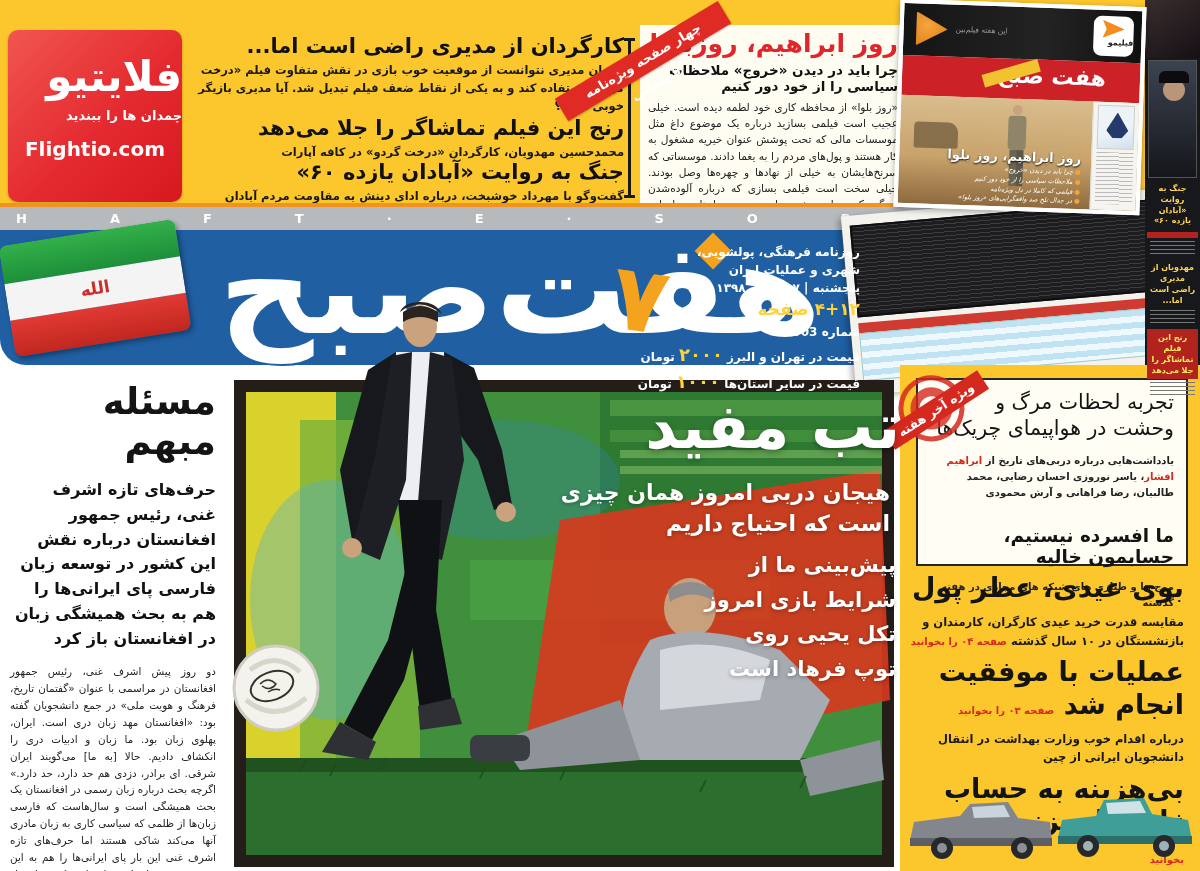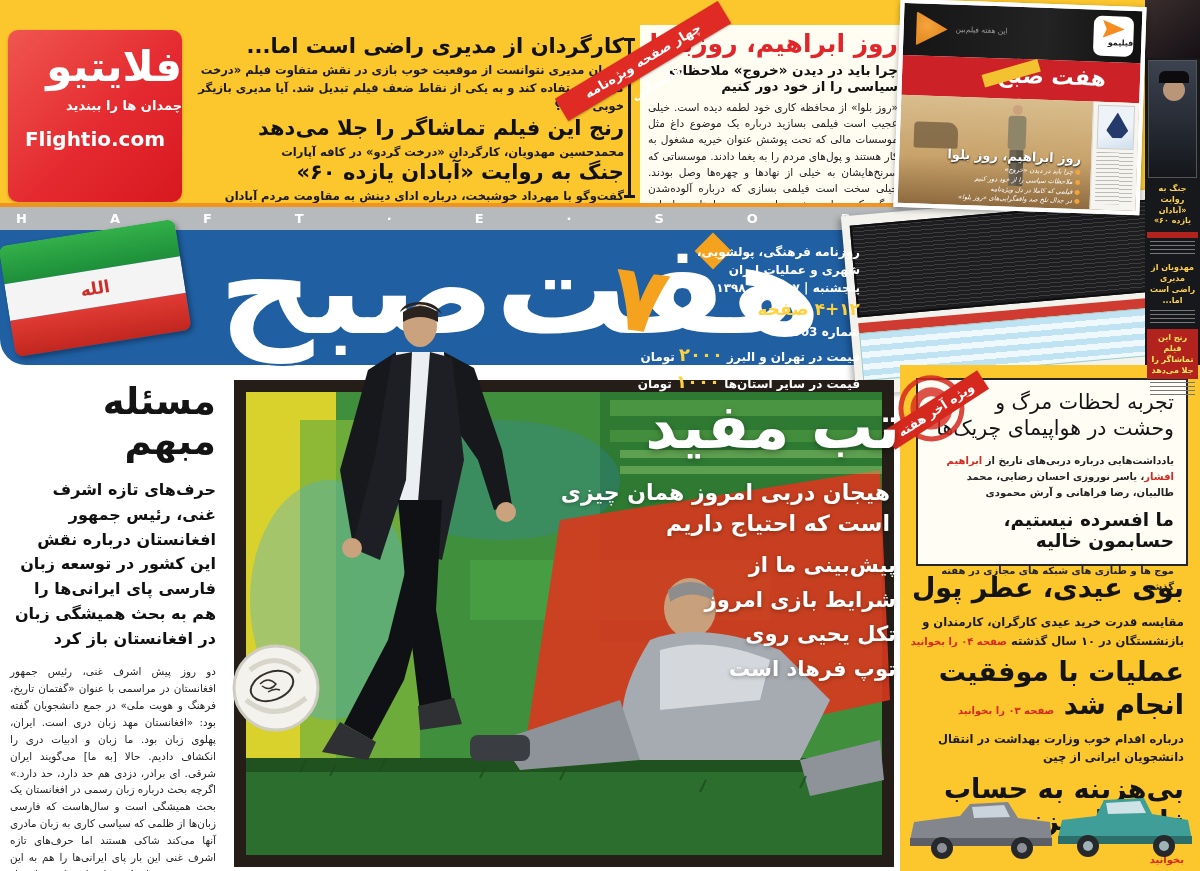--- a/index.html
+++ b/index.html
@@ -8,21 +8,21 @@
     position:relative; width:1200px; height:871px; overflow:hidden;
     background:#fff; font-family:"DejaVu Sans", sans-serif;
   }
   .abs { position:absolute; }
   .rtl { direction:rtl; text-align:right; }
 
   
   .top-section { left:0; top:0; width:1200px; height:205px; background:#fcc62d; }
   .top-rule { left:0; top:203px; width:1157px; height:4px; background:#f0931f; z-index:2; }
 
-  .flightio { left:8px; top:30px; width:174px; height:172px; background:linear-gradient(135deg,#f0564f 0%,#e42a30 55%,#d7181f 100%); border-radius:10px; color:#fff; text-align:center; padding-top:14px; box-shadow:0 1px 3px rgba(0,0,0,.25); }
+  .flightio { left:8px; top:30px; width:174px; height:172px; background:linear-gradient(135deg,#f0564f 0%,#e42a30 55%,#d7181f 100%); border-radius:10px; color:#fff; text-align:center; padding-top:24px; box-shadow:0 1px 3px rgba(0,0,0,.25); }
   .flightio .brand { font-size:42px; font-weight:bold; letter-spacing:6px; line-height:1.1; }
   .flightio .tag { font-size:13px; font-weight:bold; letter-spacing:3px; margin-top:8px; }
   .flightio .url { font-size:20px; font-weight:bold; margin-top:14px; }
 
   .cin-art { right:576px; width:430px; color:#111; }
   .cin-art h2 { font-size:21px; line-height:1.15; }
   .cin-art .sub { font-size:11.5px; font-weight:bold; line-height:1.55; margin-top:4px; color:#1a1a1a; }
   .vline { left:628px; top:38px; width:3px; height:160px; background:#1a1a1a; z-index:1; }
   .vline:before,.vline:after{ content:""; position:absolute; left:-4px; width:11px; height:3px; background:#1a1a1a; }
   .vline:after{ bottom:0; }
@@ -101,21 +101,21 @@
   .derby-title { left:600px; top:390px; width:300px; color:#fff; font-size:62px; font-weight:bold; text-align:right; z-index:6; padding-right:0; direction:rtl; text-shadow:0 2px 6px rgba(0,0,0,.35); }
   .derby-sub { left:560px; top:478px; width:340px; color:#fff; font-size:22px; font-weight:bold; direction:rtl; text-align:right; line-height:1.4; z-index:6; text-shadow:0 1px 4px rgba(0,0,0,.35); padding-right:10px;}
   .derby-side { left:700px; top:548px; width:196px; color:#fff; font-size:21px; font-weight:bold; direction:rtl; text-align:right; line-height:1.65; z-index:6; text-shadow:0 1px 4px rgba(0,0,0,.35); }
 
   
   .right-col { left:900px; top:365px; width:300px; height:506px; background:#fcc62d; z-index:3; }
   .weekend-box { left:916px; top:378px; width:272px; height:188px; background:#fffdf4; border:2px solid #262626; z-index:4; padding:10px 12px 0; direction:rtl; text-align:right; }
   .wb-t1 { font-size:20.5px; font-weight:normal; color:#141414; line-height:1.25; }
   .wb-sub { font-size:10px; font-weight:bold; color:#222; line-height:1.6; margin-top:12px; }
   .wb-sub .red { color:#d5281e; }
-  .wb-t2 { font-size:18.5px; font-weight:bold; color:#141414; margin-top:8px; }
+  .wb-t2 { font-size:18.5px; font-weight:bold; color:#141414; margin-top:24px; }
   .stamp { left:893px; top:370px; width:84px; height:84px; z-index:5; transform:rotate(-33deg); }
   .stamp .ring { position:absolute; left:8px; top:4px; width:66px; height:66px; border:5px solid #d5281e; border-radius:50%; opacity:.85; }
   .stamp .ring2 { position:absolute; left:20px; top:16px; width:42px; height:42px; border:9px solid #d5281e; border-radius:50%; opacity:.8; }
   .stamp .band { position:absolute; left:-12px; top:30px; width:112px; height:22px; background:#d5281e; color:#fff; font-size:12.5px; font-weight:bold; text-align:center; line-height:22px; direction:rtl; }
 
   .ycol-text { left:906px; top:572px; width:286px; direction:rtl; text-align:right; z-index:4; padding-right:8px; }
   .y-h { font-size:27px; font-weight:bold; color:#141414; line-height:1.2; }
   .y-sub { font-size:11.5px; font-weight:bold; color:#1a1a1a; line-height:1.6; margin:9px 0 6px; }
   .y-ref { color:#d5281e; font-size:10px; font-weight:bold; }
 

